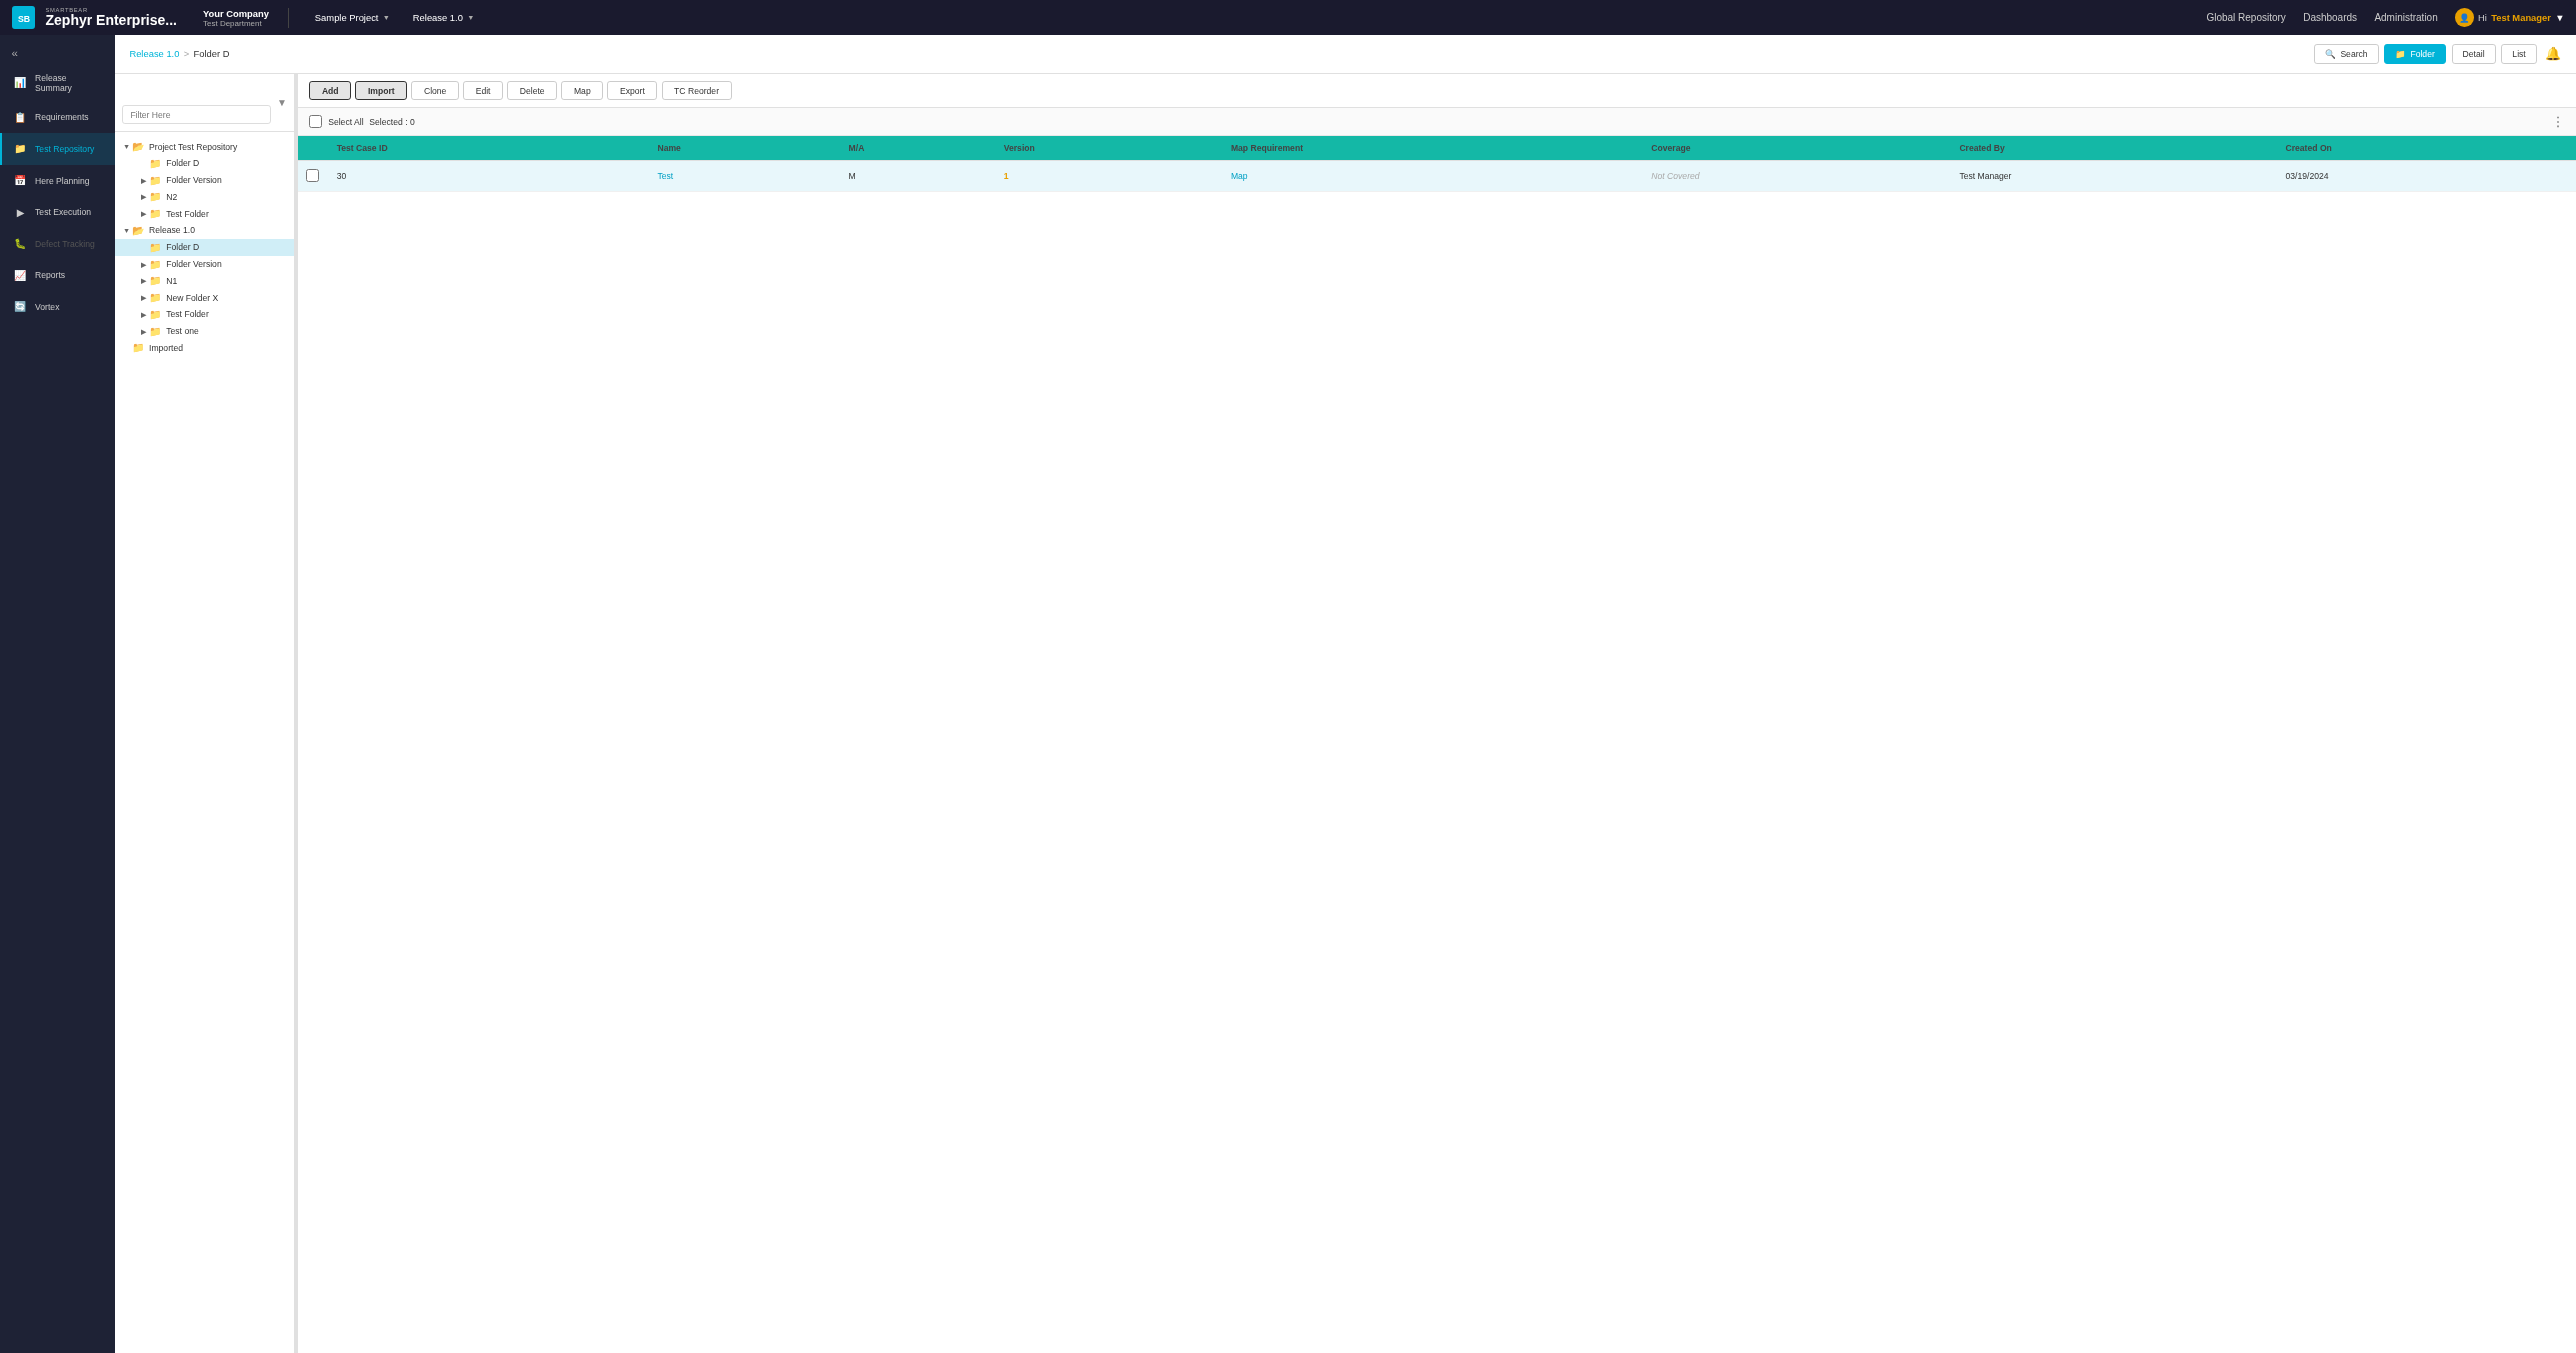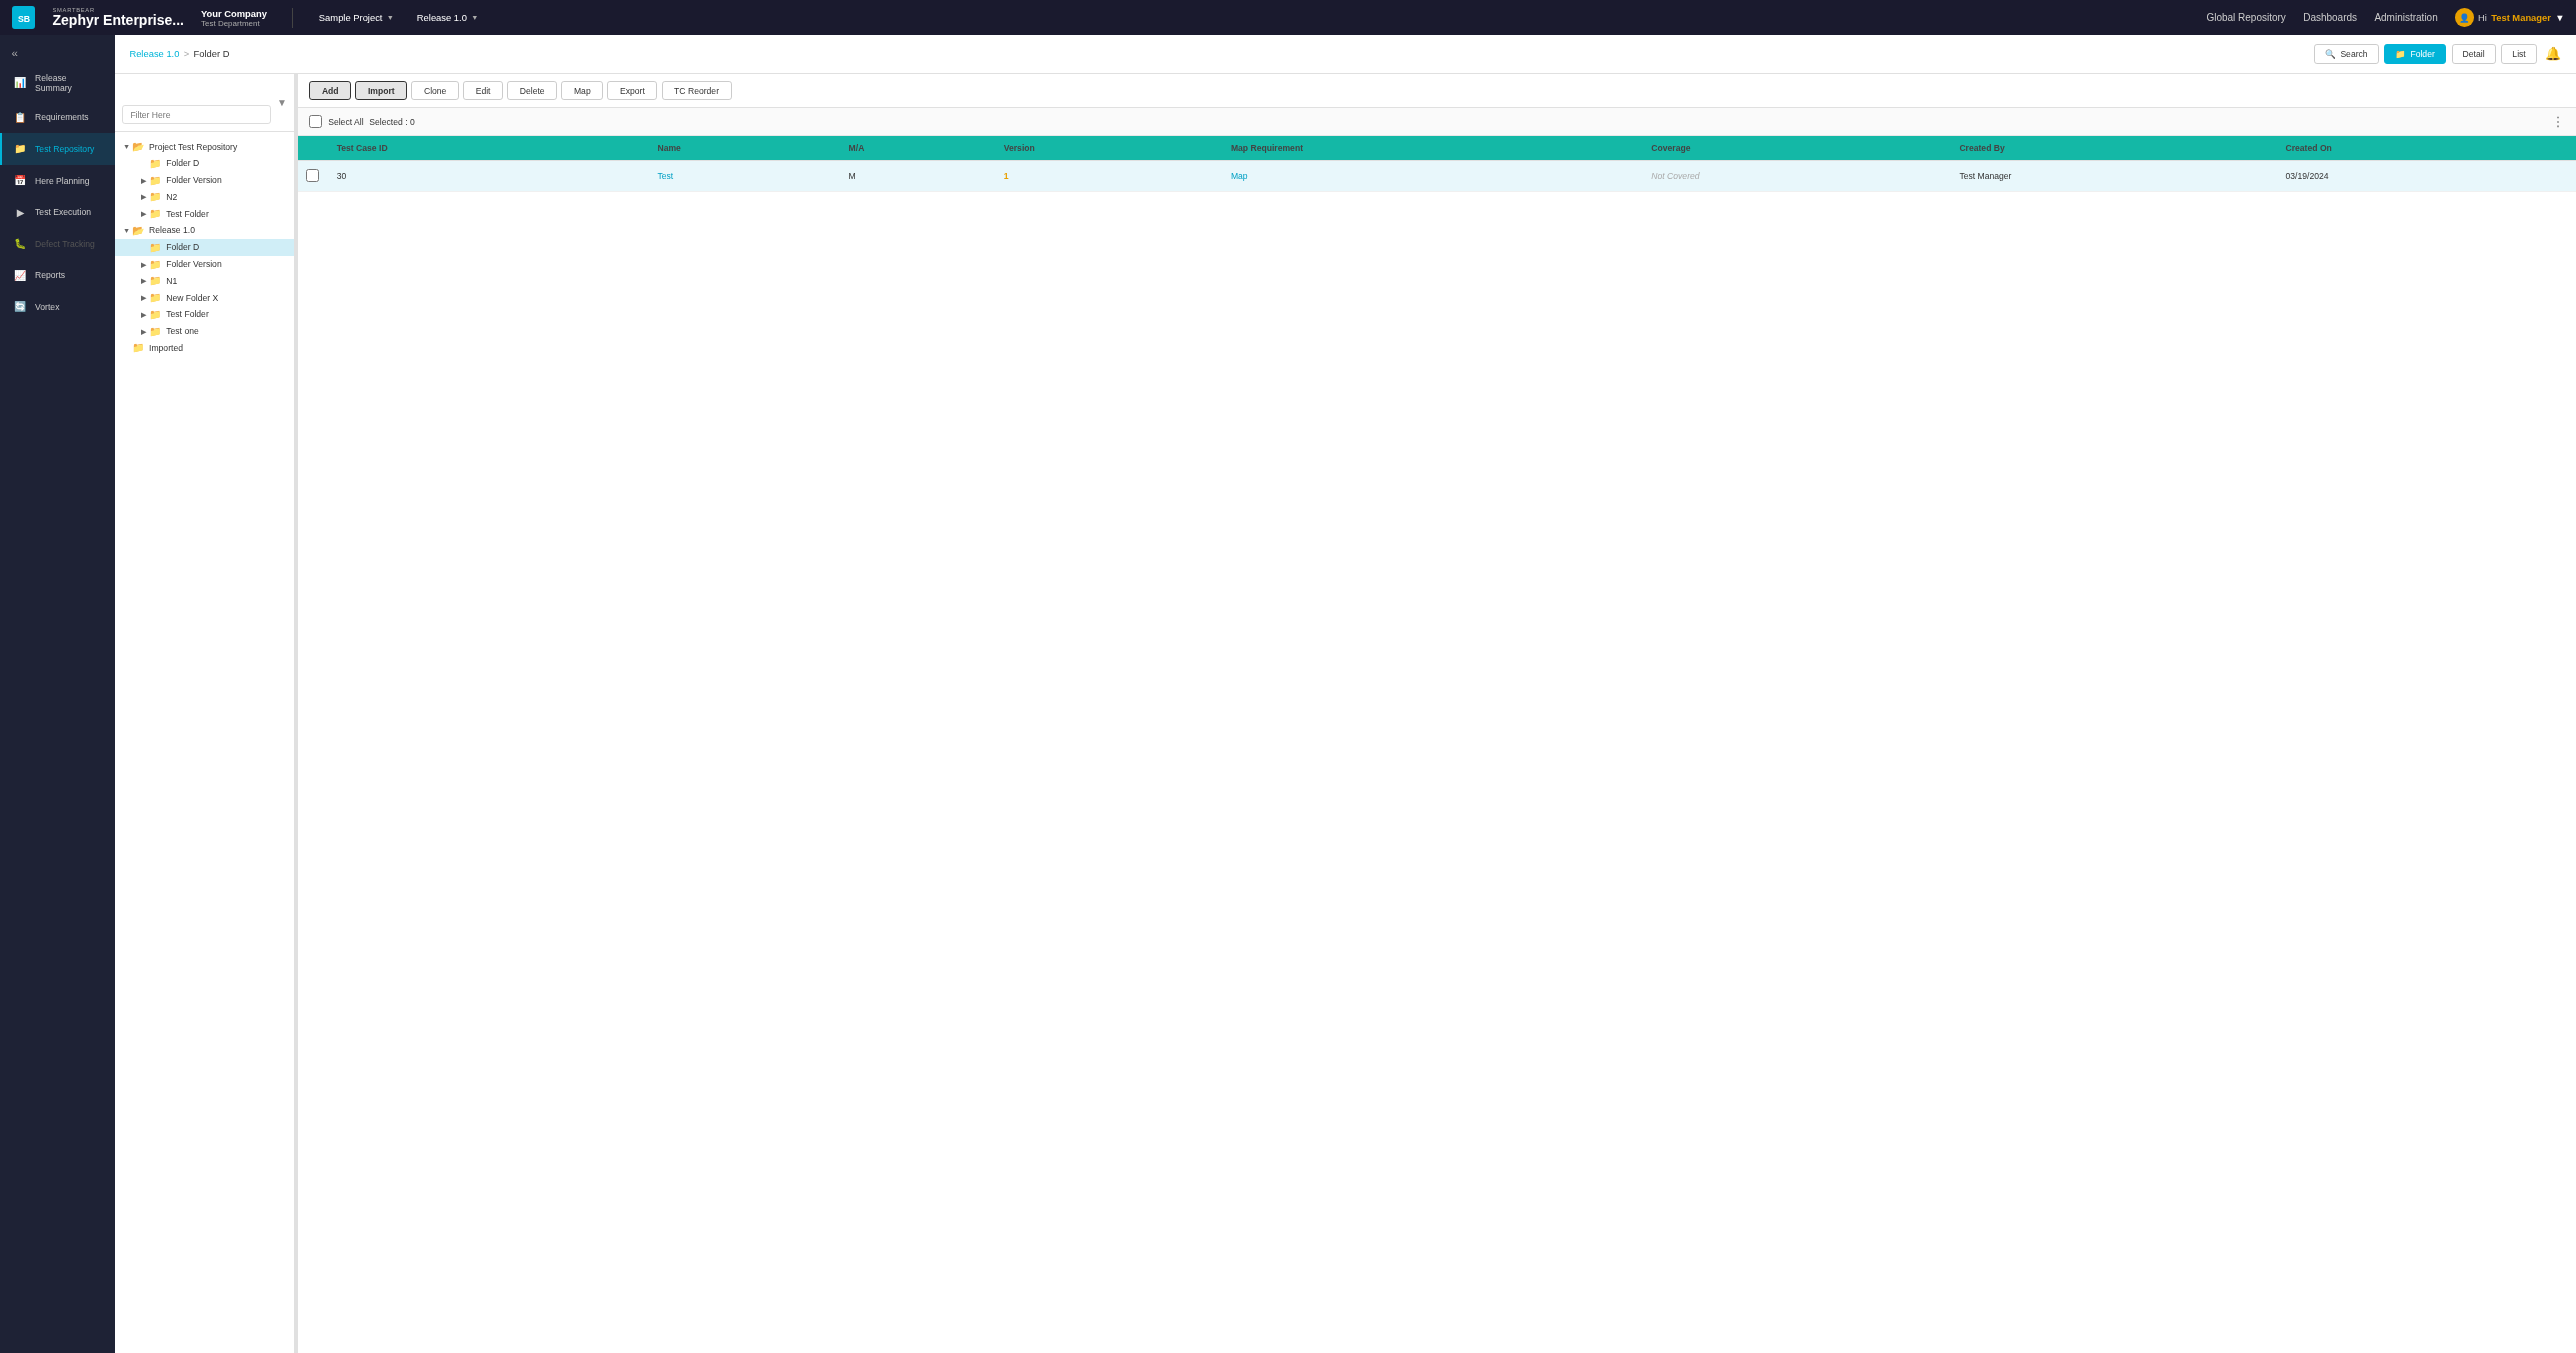--- a/index.html
+++ b/index.html
@@ -12,43 +12,43 @@
       display: flex;
       align-items: center;
       height: 35px;
       padding: 0 11.5px;
       flex-shrink: 0;
       z-index: 100;
     }
     .top-nav .brand {
       display: flex;
       align-items: center;
-      gap: 18px;
-      margin-right: 17px;
+      gap: 11px;
+      margin-right: 26px;
     }
     .brand-logo {
       background: #00b4d8;
       width: 23px;
       height: 23px;
       border-radius: 2.9px;
       display: flex;
       align-items: center;
       justify-content: center;
       font-size: 10px;
       font-weight: bold;
       color: #fff;
       flex-shrink: 0;
     }
     .brand-text { display: flex; flex-direction: column; line-height: 1.1; }
     .brand-text .top { font-size: 5.8px; color: #aaa; letter-spacing: 0.7px; text-transform: uppercase; }
     .brand-text .bottom { font-size: 14px; font-weight: bold; color: #fff; }
 
     .company-info {
       margin-right: 17.3px;
-      padding-right: 25px;
+      padding-right: 19px;
       border-right: 0.7px solid #444;
     }
     .company-info .company-name { font-size: 9.4px; font-weight: 600; color: #fff; }
     .company-info .dept-name { font-size: 8px; color: #aaa; }
 
     .nav-dropdown {
       display: flex;
       align-items: center;
       gap: 4.3px;
       padding: 4.3px 8.6px;

